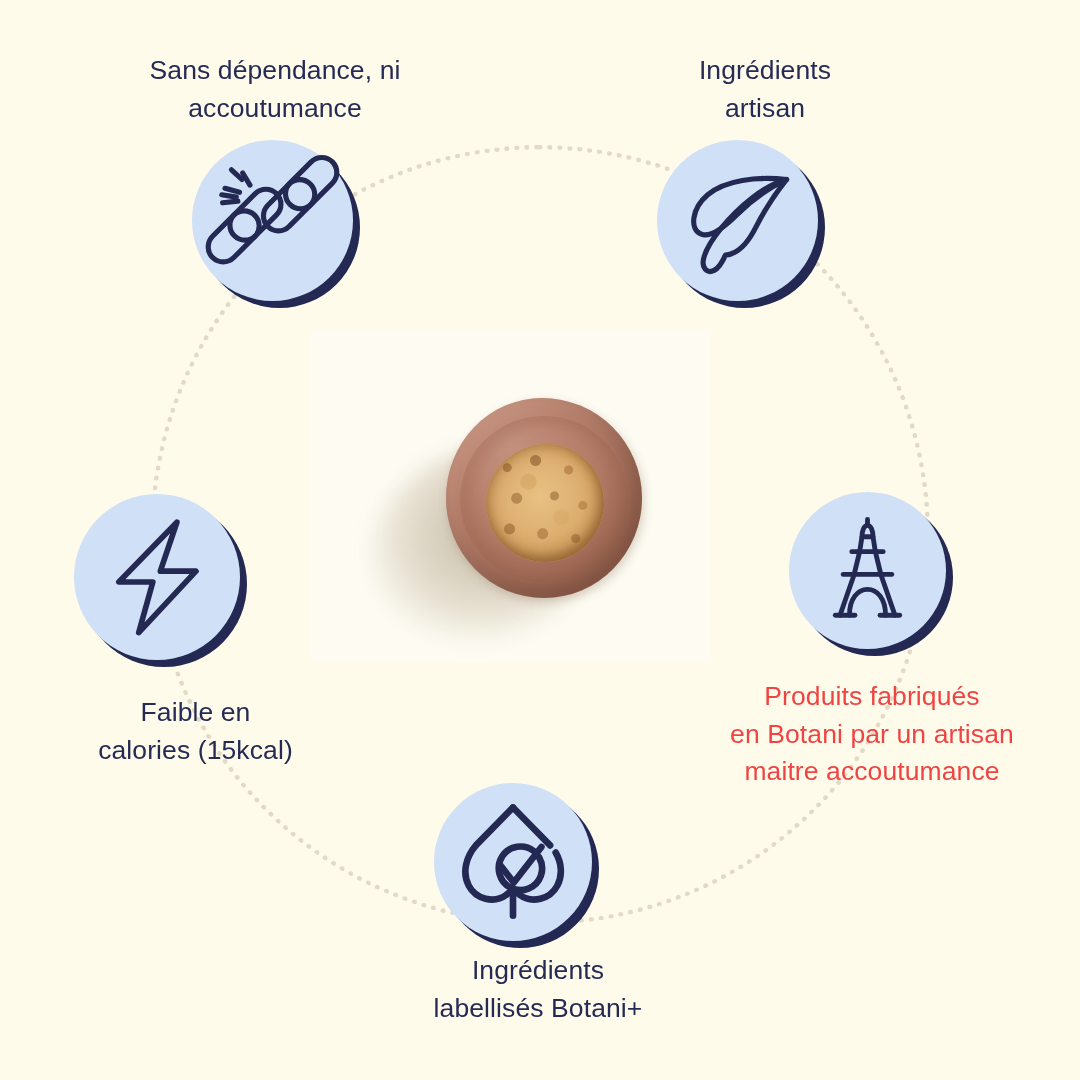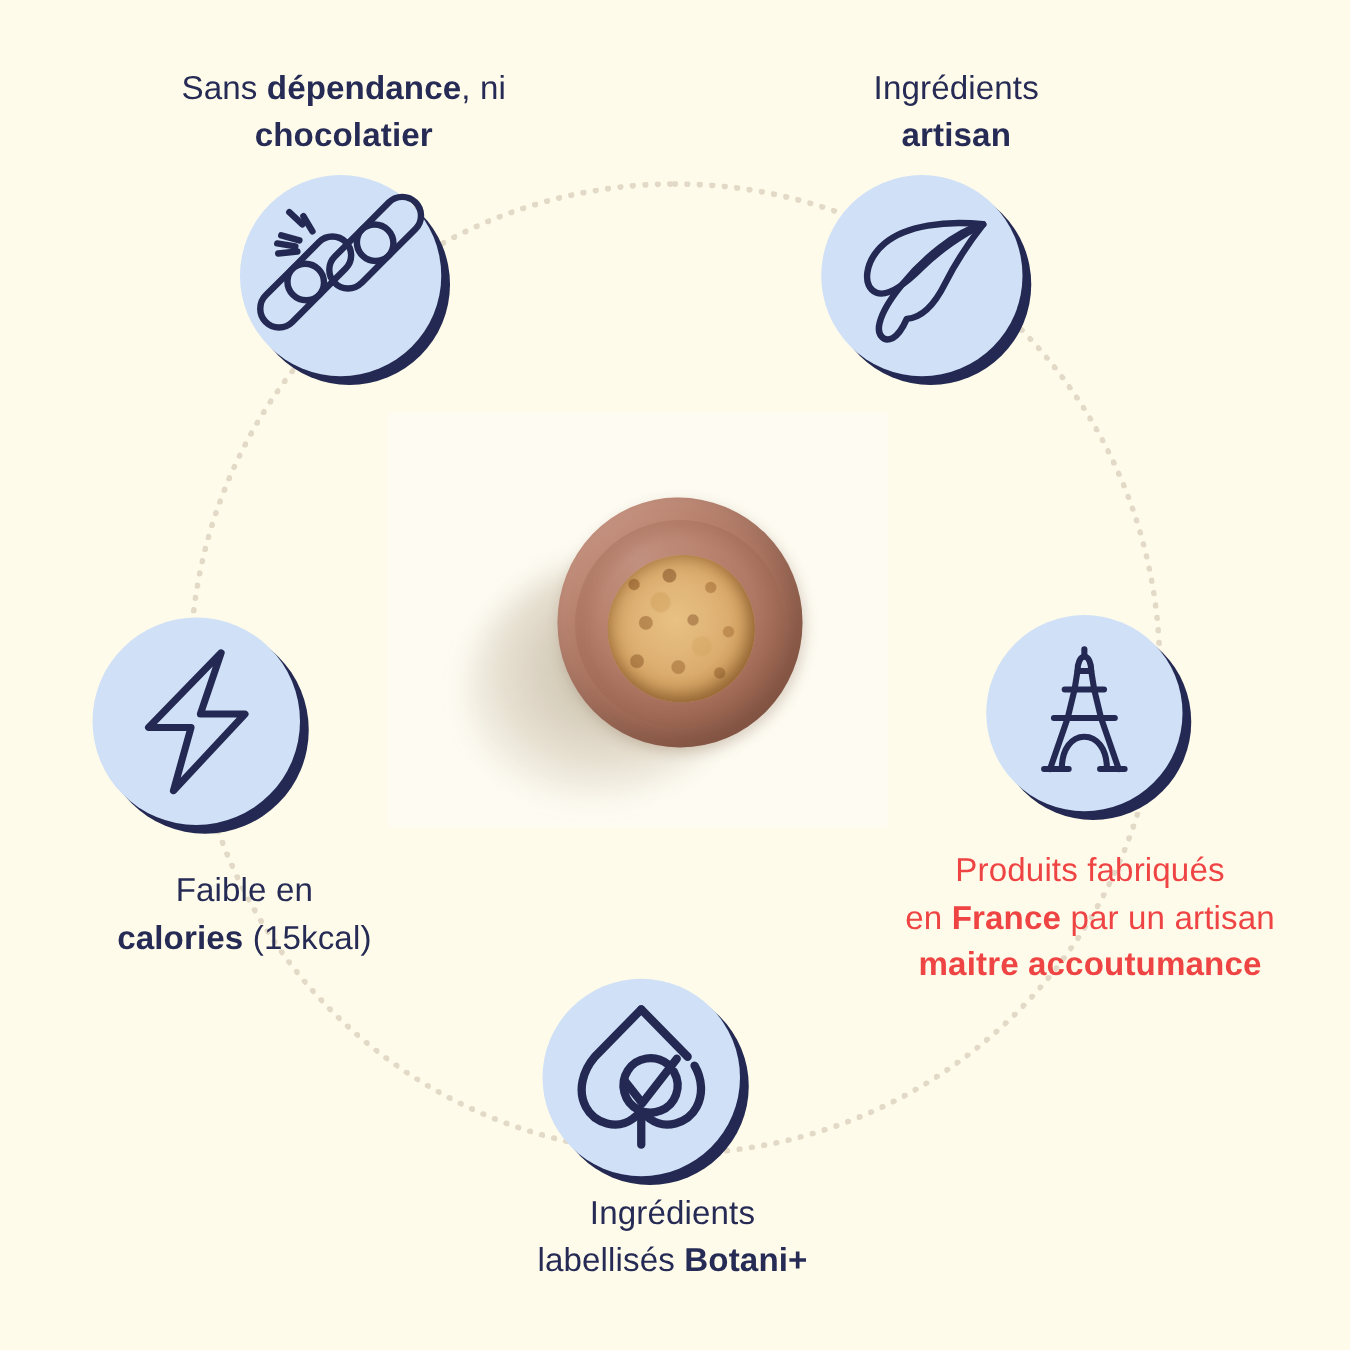--- a/index.html
+++ b/index.html
@@ -97,21 +97,21 @@
 
   
   .caption{
     position:absolute;
     color:#252B54;
     font-size:26.5px;
     line-height:1.42;
     text-align:center;
     letter-spacing:.1px;
   }
-  .caption b{font-weight:bold;}
+  .caption b{font-weight:normal;}
   .c-chain {left:60px;  top:52px;  width:430px;}
   .c-leaf  {left:570px; top:52px;  width:390px;}
   .c-bolt  {left:8px;   top:694px; width:375px;}
   .c-eiffel{left:672px; top:678px; width:400px;}
   .c-drop  {left:318px; top:952px; width:440px;}
 </style>
 </head>
 <body style="background: rgb(255, 251, 234);">
 
 <div id="stage">
@@ -136,21 +136,21 @@
         <path d="M74 40 L87.2 26.8 a9.3 9.3 0 0 0 -13.2 -13.2 L60.8 26.8 a9.3 9.3 0 0 0 13.2 13.2 Z"></path>
         <path d="M60.5 53.5 L73.5 40.5 a9.3 9.3 0 0 0 -13.2 -13.2 L47.1 40.5 a9.3 9.3 0 0 0 13.2 13.2 Z"></path>
         <path d="M36 28 L31.5 20.5"></path>
         <path d="M29.5 32.5 L20.5 30"></path>
         <path d="M31 24.5 L24.5 18.5"></path>
         <path d="M28.5 38 L19 39"></path>
         <path d="M27.5 35.5 L18.5 34"></path>
       </g>
     </svg>
   </div>
-  <div class="caption c-chain" style="color: rgb(37, 43, 84);">Sans <b>dépendance</b>, ni<br><b>chocolatier</b></div>
+  <div class="caption c-chain" style="color: rgb(37, 43, 84);">Sans <b>dépendance</b>, ni<br><b>accoutumance</b></div>
 
   <div class="badge b-leaf">
     <div class="disc-back" style="background: rgb(35, 41, 82);"></div>
     <div class="disc" style="background: rgb(207, 224, 247);"></div>
     <svg viewBox="0 0 100 100">
       <g class="st" stroke-width="3.2" style="stroke: rgb(35, 41, 82);">
         <path d="M80.5 24.5 C62 22.5 42 25 31.5 34 C21.5 42.5 20 55.5 27.5 58.5 C33 60.7 41 55 50 46 C58 38 70 29.5 80.5 24.5 Z"></path>
         <path d="M80.5 24.5 C73 34 66 45 61.5 54 C56.5 64 50 71 42.5 71.5 C40.5 76 38.5 79.5 35.5 81 C31 83.2 27.5 79.5 29 73.5 C31.5 63 45.5 46.5 59 36 C67 29.8 74.5 26 80.5 24.5 Z"></path>
       </g>
     </svg>
@@ -182,21 +182,21 @@
         <path d="M41.5 52.5 L32.5 78.5"></path>
         <path d="M58.5 52.5 L67.5 78.5"></path>
         <path d="M40 38 L60 38"></path>
         <path d="M34.5 52.5 L65.5 52.5"></path>
         <path d="M29.5 78.5 L42 78.5"></path>
         <path d="M58 78.5 L70.5 78.5"></path>
         <path d="M38.5 78.5 C38.5 68 43.7 62 50 62 C56.3 62 61.5 68 61.5 78.5"></path>
       </g>
     </svg>
   </div>
-  <div class="caption c-eiffel" style="color: #ef4444;">Produits fabriqués<br>en <b>France</b> par un artisan<br><b>maitre accoutumance</b></div>
+  <div class="caption c-eiffel" style="color: #ef4444;">Produits fabriqués<br>en <b>Botani</b> par un artisan<br><b>maitre accoutumance</b></div>
 
   <div class="badge b-drop">
     <div class="disc-back" style="background: rgb(35, 41, 82);"></div>
     <div class="disc" style="background: rgb(207, 224, 247);"></div>
     <svg viewBox="0 0 100 100">
       <g class="st" stroke-width="4.2" style="stroke: rgb(35, 41, 82);">
         <path d="M50 15.5 L73.5 39.5"></path>
         <path d="M77 44 C80.8 50.5 81.5 58.5 78 65 C73.5 73.5 62 76.5 54.5 71 L50 67.5 L45.5 71 C38 76.5 26.5 73.5 22 65 C17.5 56.5 20.5 46.5 26.5 39.5 L50 15.5"></path>
         <path d="M50 67.5 L50 84"></path>
         <path d="M66.5 47 C68.5 50.5 69 54.8 67.6 58.8 C64.9 66.5 55.8 70 48.5 66.3 C41.2 62.6 38.8 53.2 43.2 46.4 C47.6 39.6 57 38.2 63.3 43.2"></path>

